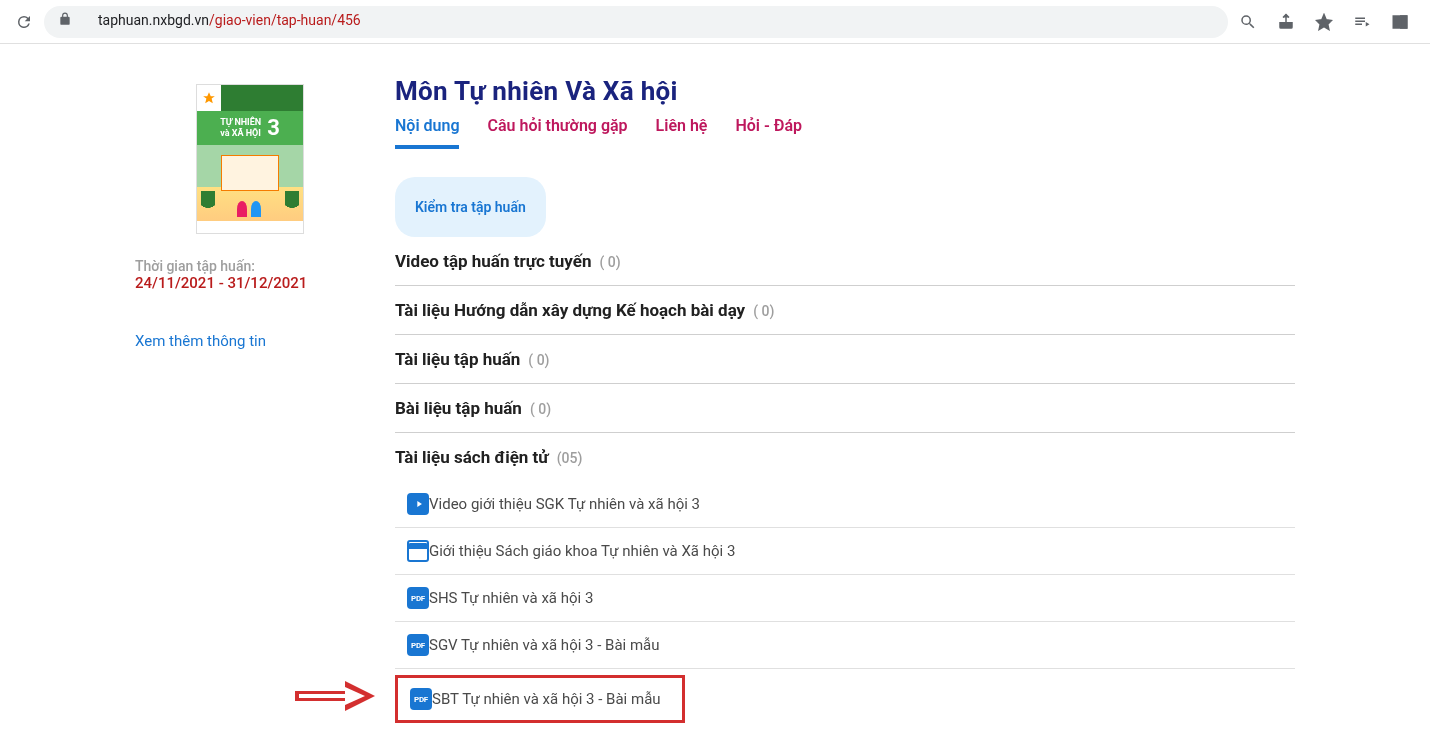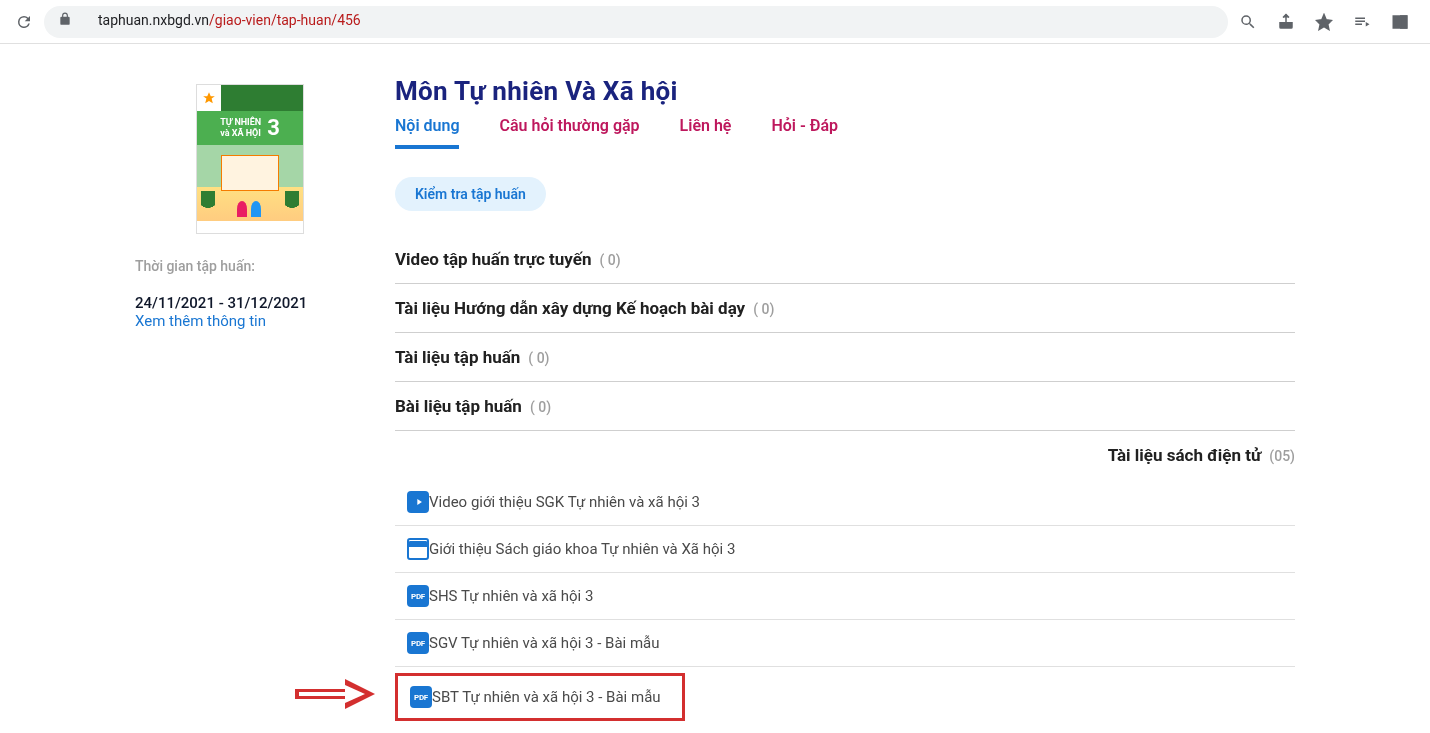--- a/index.html
+++ b/index.html
@@ -26,32 +26,32 @@
     .book-illustration { flex:1; background: linear-gradient(to bottom, #a5d6a7 0%, #a5d6a7 55%, #ffe082 55%, #ffcc80 100%); position:relative; overflow:hidden; }
     .book-building { position:absolute; top:10px; left:24px; width:58px; height:36px; background:#fff3e0; border:1px solid #f57c00; }
     .book-tree { position:absolute; bottom:8px; width:14px; height:22px; }
     .book-tree.t1 { left:4px; background: radial-gradient(circle at 50% 30%, #2e7d32 60%, transparent 61%); }
     .book-tree.t2 { right:4px; background: radial-gradient(circle at 50% 30%, #2e7d32 60%, transparent 61%); }
     .book-kid { position:absolute; bottom:4px; width:10px; height:16px; border-radius:50% 50% 0 0; }
     .book-kid.k1 { left:40px; background:#e91e63; }
     .book-kid.k2 { left:54px; background:#2196f3; }
     .book-footer { height:12px; background:#fff; }
 
-    .sidebar-label { color:#9e9e9e; font-size:14px; margin-bottom:20px; font-weight:500; }
-    .sidebar-dates { color:#0f172a; font-size:15px; font-weight:500; }
+    .sidebar-label { color:#9e9e9e; font-size:14px; margin-bottom:0; font-weight:500; }
+    .sidebar-dates { color:#b91c1c; font-size:15px; margin-bottom:40px; font-weight:500; }
     .sidebar-link { color:#1976d2; font-size:15px; cursor:pointer; }
 
     
     .main { flex:1; padding: 12px 20px 0 0; }
     .page-title { font-size:26px; font-weight:700; color:#1a237e; letter-spacing:0.3px; margin-bottom:6px; }
-    .tabs { display:flex; gap:40px; border-bottom: none; margin-bottom:28px; }
+    .tabs { display:flex; gap:28px; border-bottom: none; margin-bottom:28px; }
     .tab { font-size:16px; font-weight:600; color:#be185d; padding: 4px 0 10px 0; cursor:pointer; }
     .tab.active { color:#1976d2; border-bottom:4px solid #1976d2; }
 
-    .pill-btn { display:inline-block; background:#e3f2fd; color:#1976d2; border-radius:20px; padding:9px 20px; font-size:14px; font-weight:600; cursor:pointer; margin-bottom:24px; }
+    .pill-btn { display:inline-block; background:#e3f2fd; color:#1976d2; border-radius:20px; padding:22px 20px; font-size:14px; font-weight:600; cursor:pointer; }
 
     .section-row { padding: 14px 0; border-bottom:1px solid #cfcfcf; }
     .section-title { font-size:17px; font-weight:700; color:#212121; display:inline; }
     .section-count { font-size:14px; color:#9e9e9e; font-weight:500; margin-left:4px; }
 
     .doc-list { padding: 0; }
     .doc-item { display:flex; align-items:center; padding: 12px 0; border-bottom:1px solid #e0e0e0; cursor:pointer; }
     .doc-item.last { border-bottom:none; }
     .doc-icon { width:22px; height:22px; border-radius:4px; display:flex; align-items:center; justify-content:center; flex-shrink:0; margin-left:12px; }
     .doc-icon.play-filled { background:#1976d2; }
@@ -177,21 +177,21 @@
       <span class="section-count">( 0)</span>
     </div>
     <div class="section-row">
       <span class="section-title">Tài liệu tập huấn</span>
       <span class="section-count">( 0)</span>
     </div>
     <div class="section-row">
       <span class="section-title">Bài liệu tập huấn</span>
       <span class="section-count">( 0)</span>
     </div>
-    <div class="section-row" style="border-bottom:none;text-align:right;">
+    <div class="section-row" style="border-bottom:none;">
       <span class="section-title">Tài liệu sách điện tử</span>
       <span class="section-count">(05)</span>
     </div>
 
     <div class="doc-list">
       <div class="doc-item">
         <div class="doc-icon play-filled">
           <svg class="play" viewBox="0 0 24 24">
               <path d="M8 5v14l11-7z"></path>
             </svg>

